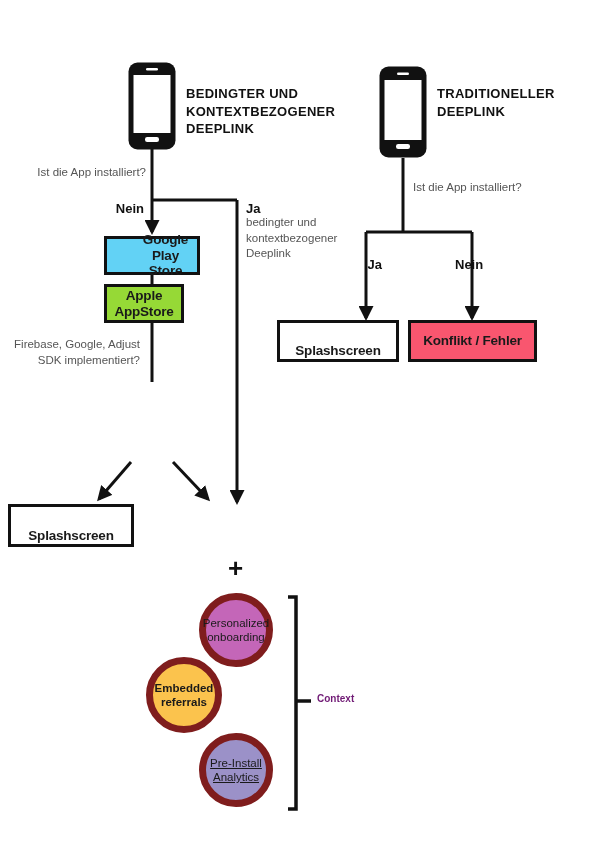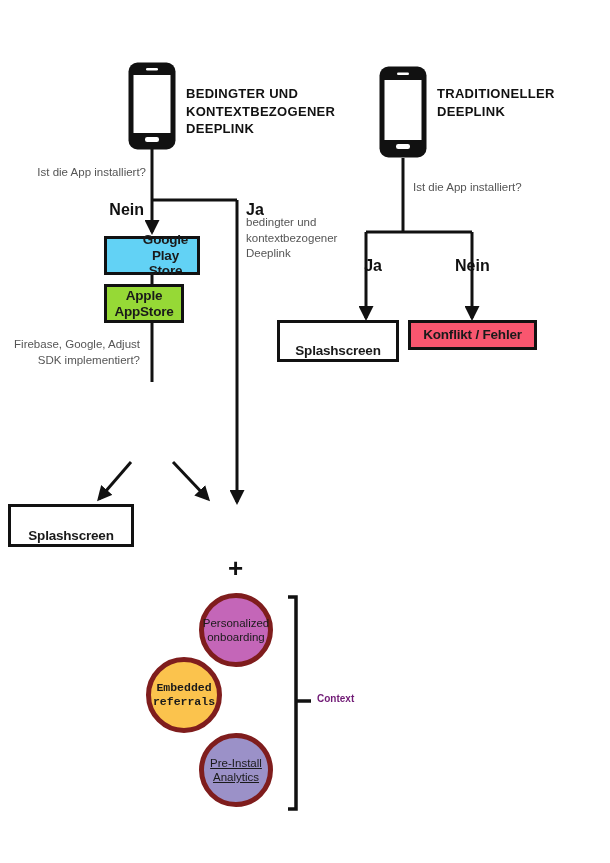--- a/index.html
+++ b/index.html
@@ -35,32 +35,32 @@
     box-sizing:border-box;
   }
   .diamond-label{
     position:absolute;left:0;top:0;width:100%;height:100%;
     display:flex;align-items:center;justify-content:center;
     font-weight:bold;font-size:13.5px;letter-spacing:-0.2px;
   }
 
   
   .circle{
-    position:absolute;border-radius:50%;border:5px solid #7f1d1d;
+    position:absolute;border-radius:50%;border:7px solid #7f1d1d;
     display:flex;align-items:center;justify-content:center;text-align:center;
     font-size:11.5px;line-height:1.25;color:#1a1a1a;box-sizing:border-box;
   }
   .circle.magenta{background:#C466B8;}
   .circle.yellow{background:#FBC34D;font-weight:bold;}
   .circle.purple{background:#9B91C8;text-decoration:underline;}
 
   
   .lbl{position:absolute;white-space:pre-line;}
   .lbl.light{color:#555;font-size:11.5px;line-height:1.35;}
-  .lbl.bold{font-weight:bold;font-size:16px;color:#111;}
+  .lbl.bold{font-weight:bold;font-size:13px;color:#111;}
   .lbl.heading{font-weight:bold;font-size:13px;line-height:1.35;letter-spacing:0.3px;color:#111;}
   .lbl.plus{font-weight:bold;font-size:26px;color:#111;}
   .lbl.ctx{font-weight:bold;font-size:10px;color:#701a75;}
   .lbl.right{text-align:right;}
 
   
   .phone{position:absolute;}
   svg{display:block;overflow:visible;}
 </style>
 </head>
@@ -160,32 +160,32 @@
   <div class="lbl light" style="left:413px;top:180px;width:170px;">Ist die App installiert?</div>
 
   <div class="lbl bold" style="left:342px;top:257px;width:40px;text-align:right;">Ja</div>
 
   <div class="lbl bold" style="left:455px;top:257px;width:50px;">Nein</div>
 
   <div class="node rect white" style="left:277px;top:320px;width:122px;height:42px;">
     <span>Splashscreen</span>
   </div>
 
-  <div class="node rect red" style="left:408px;top:320px;width:129px;height:30px;">
+  <div class="node rect red" style="left:408px;top:320px;width:129px;height:42px;">
     <span>Konflikt / Fehler</span>
   </div>
 
   <div class="lbl plus" style="left:228px;top:553px;">+</div>
 
   <div class="circle magenta" style="left:199px;top:593px;width:74px;height:74px;">
     <span style="white-space:pre-line;">Personalized
 onboarding</span>
   </div>
 
-  <div class="circle yellow" style="left:146px;top:657px;width:76px;height:76px;font-family:Liberation Mono, monospace;">
+  <div class="circle yellow" style="left:146px;top:657px;width:76px;height:76px;">
     <span style="white-space:pre-line;">Embedded
 referrals</span>
   </div>
 
   <div class="circle purple" style="left:199px;top:733px;width:74px;height:74px;">
     <span style="white-space:pre-line;">Pre-Install
 Analytics</span>
   </div>
 
   <div class="lbl ctx" style="left:317px;top:693px;">Context</div>

